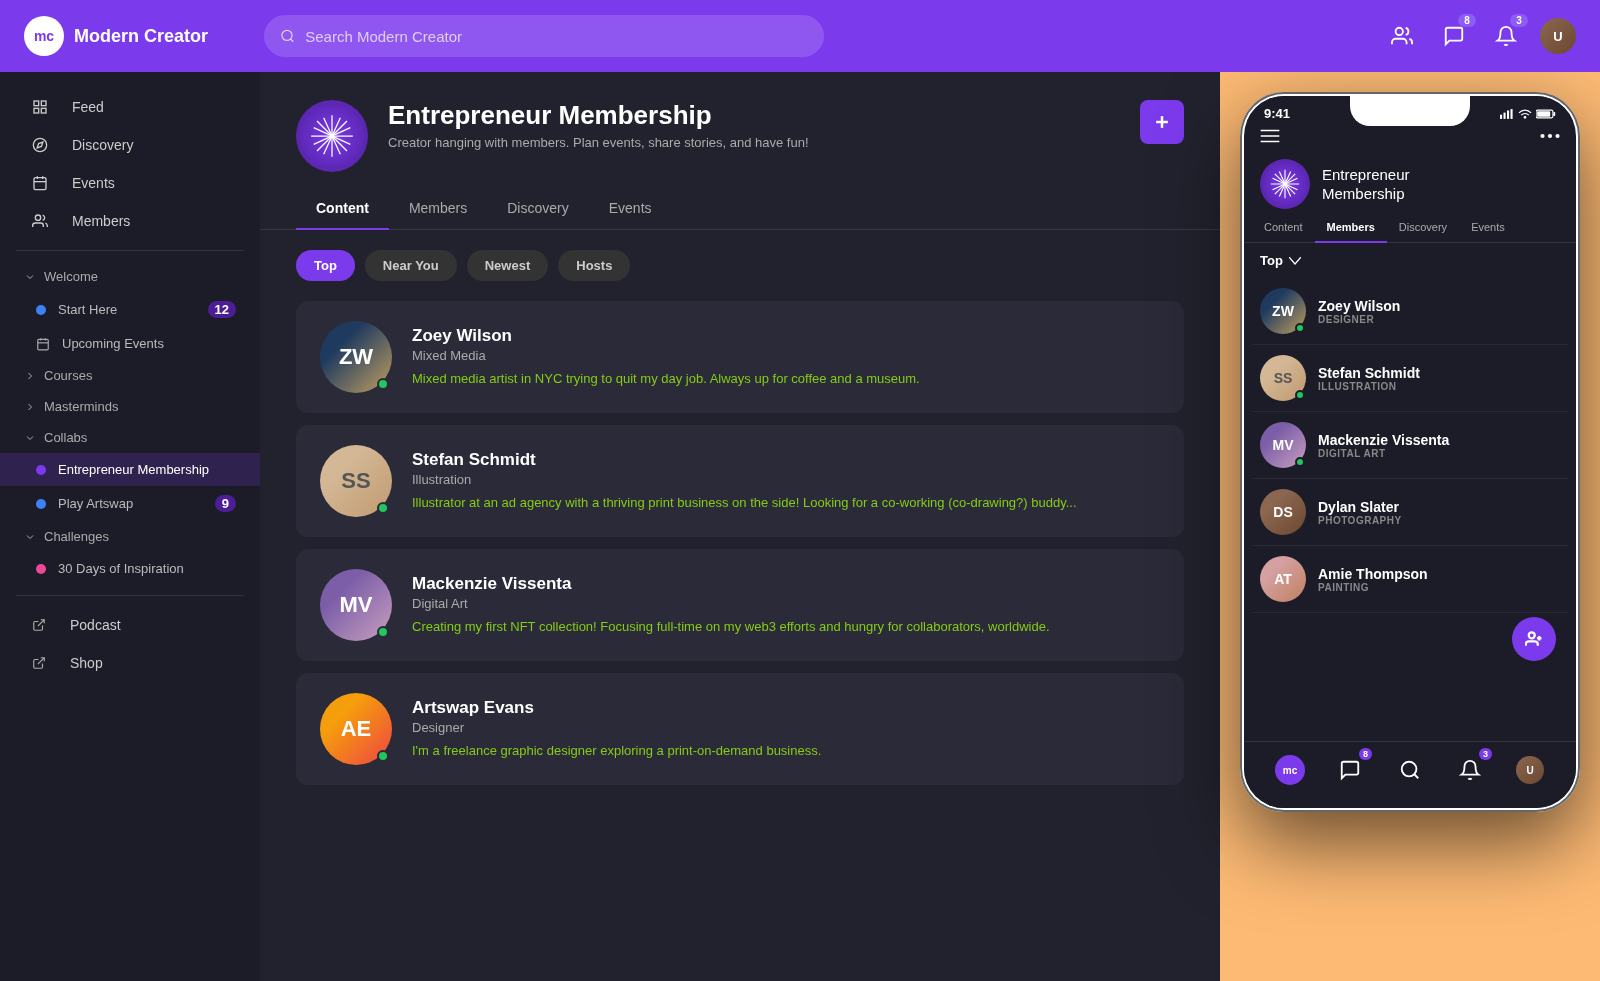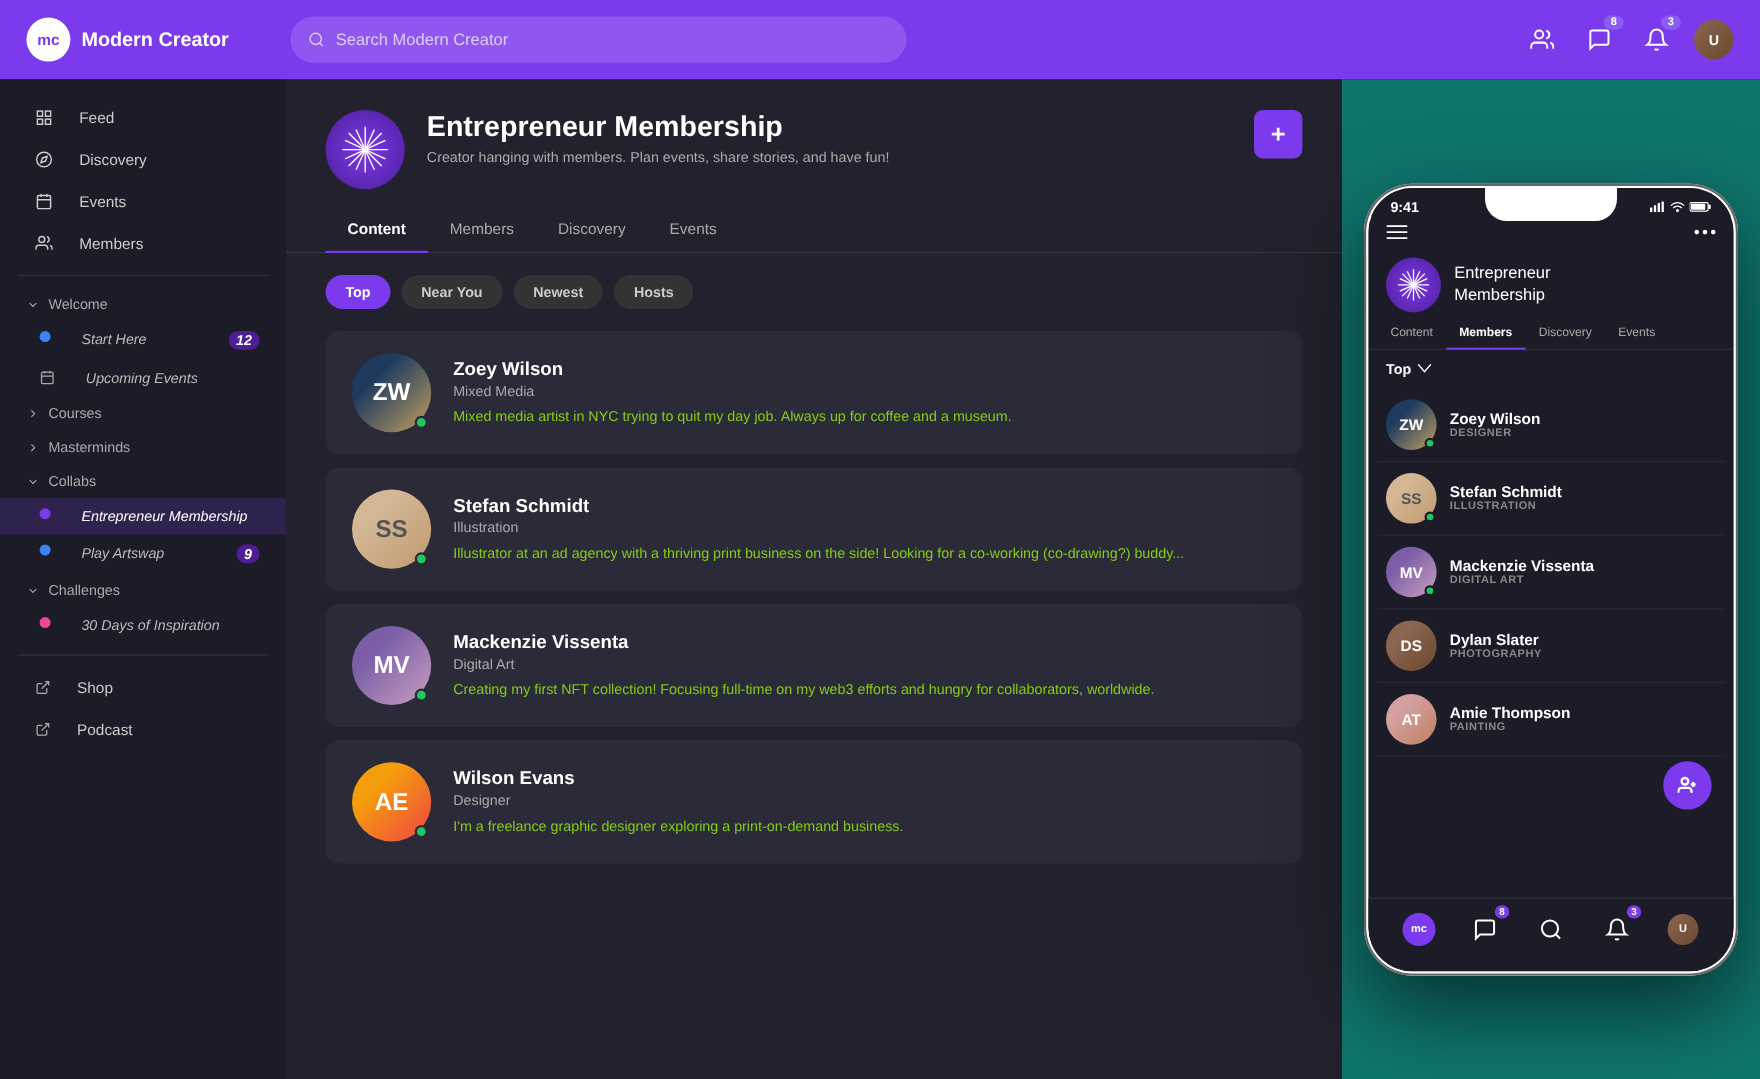--- a/index.html
+++ b/index.html
@@ -133,27 +133,27 @@
       display: flex;
       align-items: center;
       gap: 8px;
       padding: 8px 24px;
       color: #aaa;
       font-size: 13px;
       cursor: pointer;
     }
     .sidebar-child-item {
       display: flex;
-      gap: 28px;
+      align-items: center;
+      gap: 12px;
       padding: 9px 24px 9px 36px;
       color: #bbb;
       font-size: 13px;
       cursor: pointer;
       position: relative;
-      font-style: italic;
     }
     .sidebar-child-item.active {
       background: rgba(124,58,237,0.2);
       color: #fff;
     }
     .badge-inline {
       margin-left: auto;
       background: #4c1d95;
       color: #fff;
       font-size: 13px;
@@ -302,23 +302,22 @@
     .member-bio {
       color: #84cc16;
       font-size: 13px;
       line-height: 1.5;
     }
 
     
     .phone-section {
       width: 380px;
       flex-shrink: 0;
-      background: #0f766e;
-      display: flex;
-      align-items: center;
+      background: #fdba74;
+      display: flex;
       justify-content: center;
       padding: 20px;
     }
     .phone-outer {
       width: 340px;
       height: 720px;
       background: #ffffff;
       border-radius: 44px;
       padding: 4px;
       box-shadow: 0 30px 80px rgba(0,0,0,0.6), inset 0 0 0 2px #666;
@@ -641,29 +640,29 @@
     </div>
 
     <div class="sidebar-divider"></div>
 
     <div class="sidebar-nav-item">
       <svg width="14" height="14" viewBox="0 0 24 24" fill="none" stroke="#aaa" stroke-width="2">
         <path d="M18 13v6a2 2 0 0 1-2 2H5a2 2 0 0 1-2-2V8a2 2 0 0 1 2-2h6"></path>
         <polyline points="15 3 21 3 21 9"></polyline>
           <line x1="10" y1="14" x2="21" y2="3"></line>
       </svg>
-      <span>Shop</span>
+      <span>Podcast</span>
     </div>
     <div class="sidebar-nav-item">
       <svg width="14" height="14" viewBox="0 0 24 24" fill="none" stroke="#aaa" stroke-width="2">
         <path d="M18 13v6a2 2 0 0 1-2 2H5a2 2 0 0 1-2-2V8a2 2 0 0 1 2-2h6"></path>
         <polyline points="15 3 21 3 21 9"></polyline>
           <line x1="10" y1="14" x2="21" y2="3"></line>
       </svg>
-      <span>Podcast</span>
+      <span>Shop</span>
     </div>
   </div>
 
   <div class="content-area">
 
     <div class="group-header">
       <div class="group-icon">
         <svg class="starburst" viewBox="0 0 60 60">
           <g stroke="#fff" stroke-width="1.5" fill="none">
             <line x1="30" y1="5" x2="30" y2="55"></line>
@@ -740,21 +739,21 @@
           <div class="member-bio">Creating my first NFT collection! Focusing full-time on my web3 efforts and hungry for collaborators, worldwide.</div>
         </div>
       </div>
 
       <div class="member-card">
         <div class="member-avatar-wrap">
           <div style="width:72px;height:72px;border-radius:50%;background:linear-gradient(135deg,#f59e0b 30%,#ef4444 100%);display:flex;align-items:center;justify-content:center;color:#fff;font-size:22px;font-weight:700;">AE</div>
           <div class="online-dot"></div>
         </div>
         <div class="member-info">
-          <div class="member-name">Wilson Evans</div>
+          <div class="member-name">Artswap Evans</div>
           <div class="member-role">Designer</div>
           <div class="member-bio">I'm a freelance graphic designer exploring a print-on-demand business.</div>
         </div>
       </div>
     </div>
   </div>
 
   <div class="phone-section">
     <div class="phone-outer">
       <div class="phone-notch"></div>

